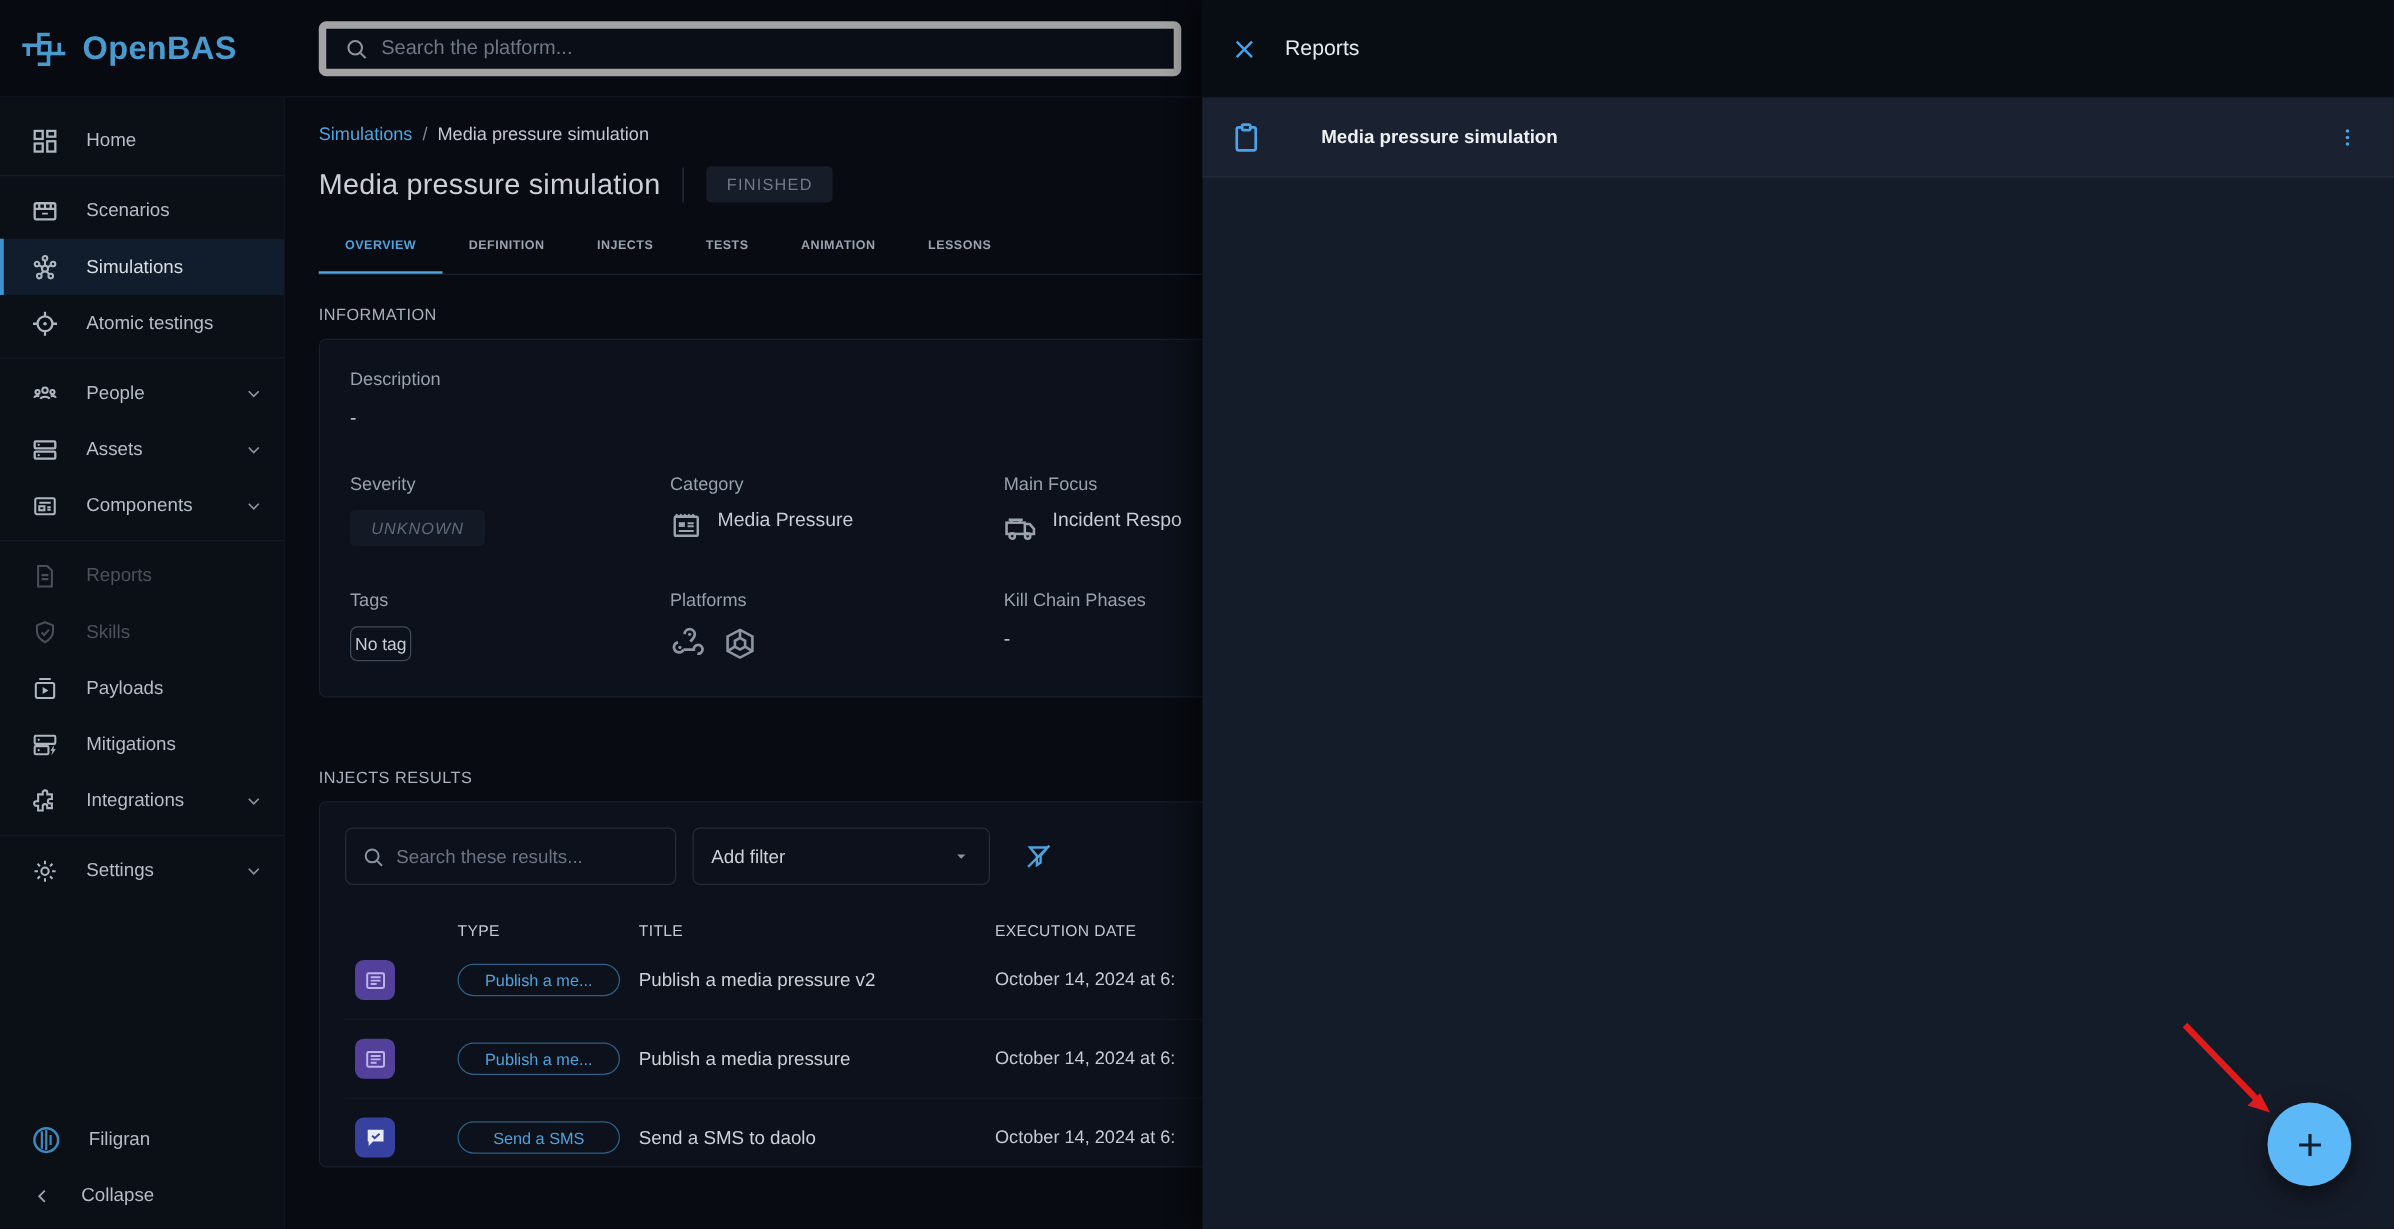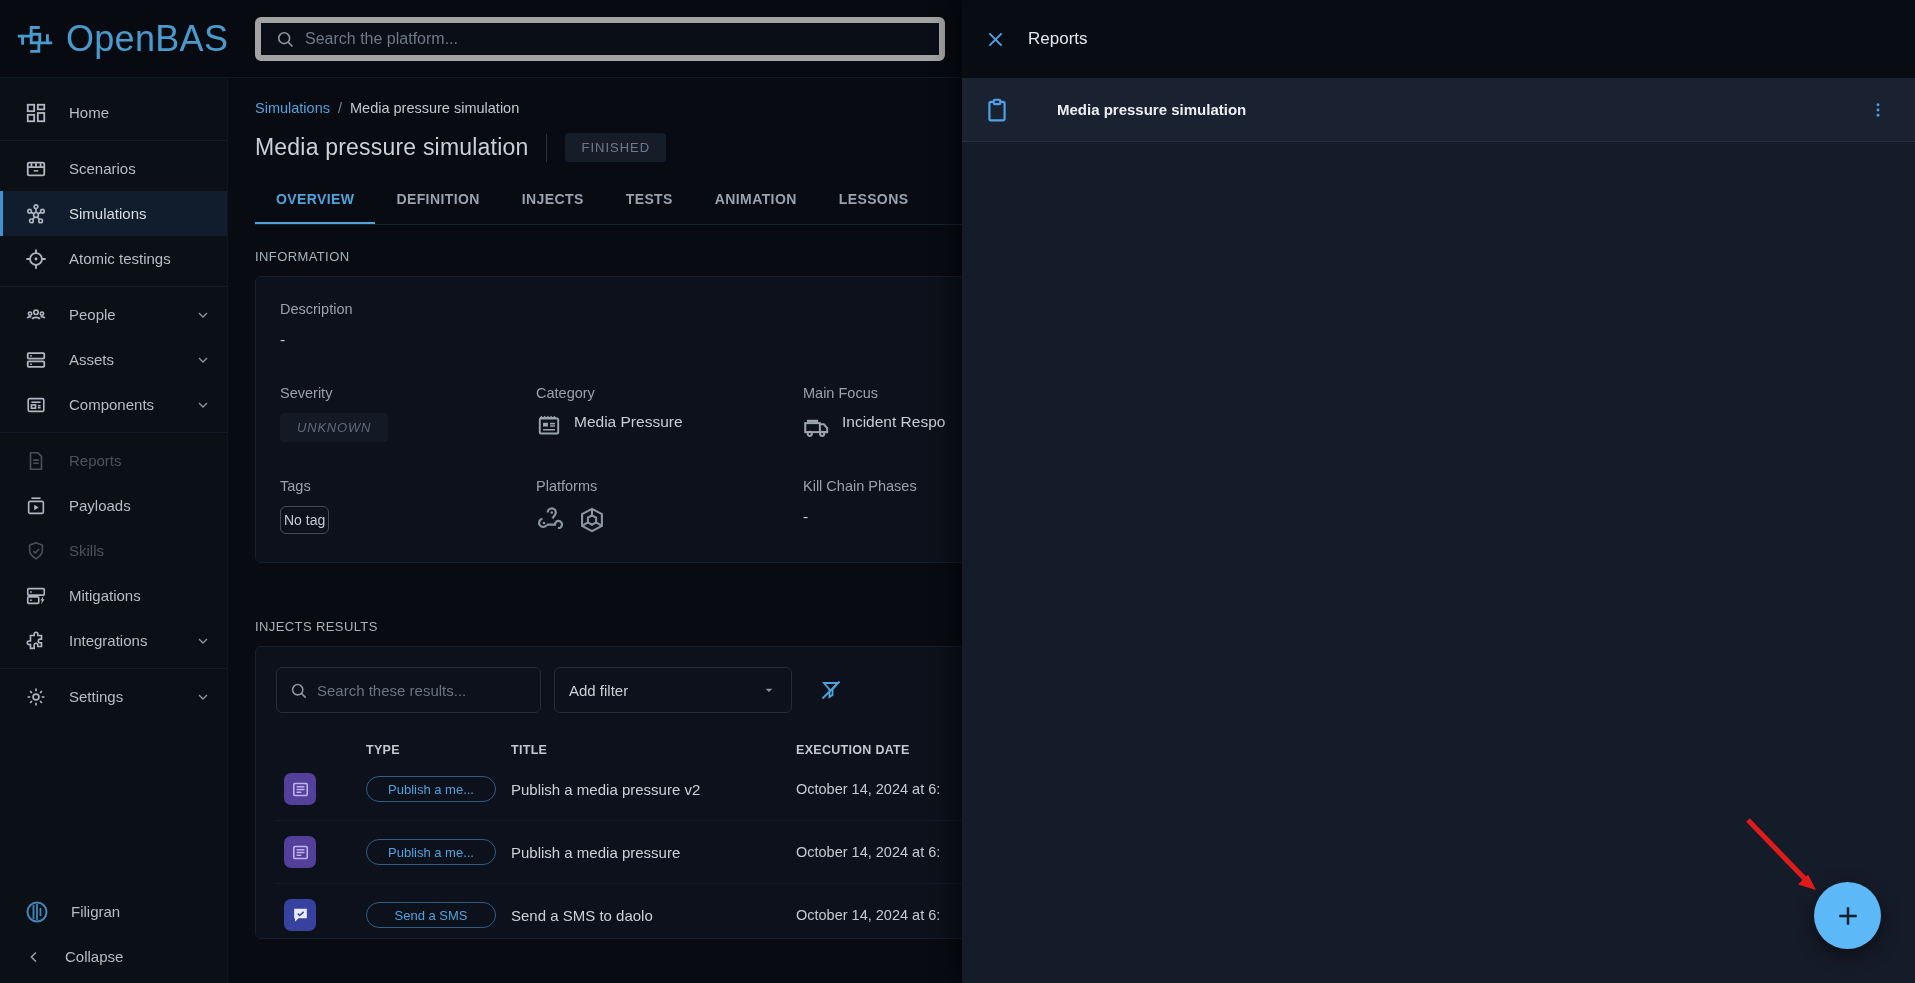--- a/index.html
+++ b/index.html
@@ -3,21 +3,21 @@
 <meta charset="utf-8">
 <style>
   * { margin:0; padding:0; box-sizing:border-box; }
   html,body { width:1915px; height:983px; overflow:hidden; background:#080b12;
     font-family:"Liberation Sans", sans-serif; color:#c7cdd5; }
 
   
   .topbar { position:absolute; left:0; top:0; width:1915px; height:78px;
     background:#070a11; border-bottom:1px solid #121826; display:flex; align-items:center; z-index:5; }
   .brand { width:228px; display:flex; align-items:center; gap:10px; padding-left:14px; }
-  .brand-text { font-size:36px; color:#4a9bcd; letter-spacing:.3px; }
+  .brand-text { font-size:26px; color:#4a9bcd; letter-spacing:.3px;font-weight:bold; }
   .global-search { margin-left:27px; width:690px; height:44px; border:6px solid #a3a3a3;
     border-radius:6px; background:#0a0e16; display:flex; align-items:center; padding:0 14px; gap:10px; }
   .global-search input { flex:1; background:transparent; border:none; outline:none;
     color:#c7cdd5; font-size:16px; font-family:inherit; }
   .global-search input::placeholder { color:#6e7886; }
 
   
   .sidebar { position:absolute; left:0; top:78px; bottom:0; width:228px;
     background:#0b0f16; border-right:1px solid #10161f; padding-top:12px; z-index:4; }
   .side-item { height:45px; display:flex; align-items:center; padding-left:25px; gap:22px;
@@ -38,21 +38,21 @@
   .breadcrumb { margin-top:22px; font-size:14.5px; display:flex; gap:8px; align-items:center; }
   .bc-link { color:#4fa3dd; cursor:pointer; }
   .bc-sep { color:#7d8694; }
   .bc-cur { color:#c2c8d0; }
   .title-row { margin-top:17px; display:flex; align-items:center; gap:18px; }
   .page-title { font-size:23px; font-weight:500; color:#ccd1d8; letter-spacing:.2px; }
   .title-div { width:1px; height:28px; background:#2a3240; }
   .status-badge { background:#161d29; color:#6f7a8a; font-size:13px; letter-spacing:1px;
     border-radius:4px; padding:7px 16px; }
   .tabs { margin-top:14px; display:flex; border-bottom:1px solid #1a2230; width:907px; }
-  .tab { padding:15px 21px; font-size:14px; letter-spacing:.4px; color:#99a2ae; font-weight:bold; cursor:pointer; }
+  .tab { padding:15px 21px; font-size:10px; letter-spacing:.4px; color:#99a2ae; font-weight:bold; cursor:pointer; }
   .tab.active { color:#4fa3dd; border-bottom:2px solid #4fa3dd; }
   .section-label { margin-top:24px; font-size:13px; color:#a9b1bc; letter-spacing:.4px; }
   .card { margin-top:12px; width:900px; background:#0c111b; border:1px solid #171f2c; border-radius:6px; }
   .card-info { padding:24px 24px 28px 24px; }
   .info-grid { display:grid; grid-template-columns:256px 267px 320px; }
   .f-label { font-size:14.5px; color:#98a1ad; }
   .f-value { margin-top:14px; font-size:15.5px; color:#c7cdd5; }
   .blk { margin-bottom:36px; }
   .sev-badge { display:inline-block; background:#141a25; color:#5e6a79; font-style:italic;
     font-size:13px; letter-spacing:.8px; border-radius:4px; padding:7px 17px; margin-top:12px; }
@@ -67,21 +67,21 @@
   .toolbar { display:flex; align-items:center; gap:13px; }
   .search-box { width:265px; height:46px; border:1px solid #242c3a; border-radius:6px;
     display:flex; align-items:center; padding:0 12px; gap:9px; color:#8b95a1; }
   .search-box input { flex:1; min-width:0; background:transparent; border:none; outline:none;
     color:#c7cdd5; font-size:15px; font-family:inherit; }
   .search-box input::placeholder { color:#6b7482; }
   .filter-box { width:238px; height:46px; border:1px solid #242c3a; border-radius:6px;
     display:flex; align-items:center; justify-content:space-between; padding:0 14px; cursor:pointer; }
   .filter-box .lbl { font-size:15px; color:#cdd2d9; }
   .filter-off { margin-left:14px; color:#4fa3dd; cursor:pointer; }
-  .thead { display:flex; margin-top:30px; font-size:12.5px; font-weight:bold; color:#c3c9d1; letter-spacing:.3px; }
+  .thead { display:flex; margin-top:30px; font-size:12.5px; font-weight:normal; color:#c3c9d1; letter-spacing:.3px; }
   .col-sp { width:90px; } .col-type { width:145px; } .col-title { width:285px; } .col-date { flex:1; }
   .trow { display:flex; align-items:center; height:63px; border-top:1px solid transparent; cursor:pointer; }
   .trow + .trow { border-top:1px solid #141b26; }
   .cell-icon { width:90px; padding-left:8px; }
   .type-sq { width:32px; height:32px; border-radius:7px; display:flex; align-items:center; justify-content:center; }
   .type-media { background:#53409a; color:#c3b2ee; }
   .type-sms  { background:#3742a0; color:#e8ebf8; }
   .cell-type { width:145px; }
   .type-chip { width:130px; height:26px; border:1px solid #2e5f86; border-radius:14px; color:#4fa3dd;
     font-size:13px; display:flex; align-items:center; justify-content:center; overflow:hidden; white-space:nowrap; }
@@ -229,38 +229,38 @@
   <div class="side-div"></div>
   <div class="side-item disabled">
     <span class="icon">
       <svg width="22" height="22" viewBox="0 0 24 24" fill="none" stroke="currentColor" stroke-width="1.8">
         <path d="M6 3 h8 l4 4 v14 H6 z"></path>
           <path d="M9 11 h6 M9 14.5 h6"></path>
       </svg>
       </span>
     <span class="lbl">Reports</span>
   </div>
+  <div class="side-item disabled">
+    <span class="icon">
+      <svg width="22" height="22" viewBox="0 0 24 24" fill="none" stroke="currentColor" stroke-width="1.8">
+        <path d="M12 3 l7 2.8 v5.2 c0 4.2-3 7.4-7 9.5 c-4-2.1-7-5.3-7-9.5 V5.8 z"></path>
+        <polyline points="9,12 11.2,14.2 15.5,9.5"></polyline>
+      </svg>
+      </span>
+    <span class="lbl">Skills</span>
+  </div>
   <div class="side-item">
     <span class="icon">
       <svg width="22" height="22" viewBox="0 0 24 24" fill="none" stroke="currentColor" stroke-width="1.8">
         <line x1="7" y1="3.5" x2="17" y2="3.5"></line>
           <rect x="4" y="7" width="16" height="13" rx="1.5"></rect>
         <polygon points="10,10.5 15,13.5 10,16.5" fill="currentColor" stroke="none"></polygon>
       </svg>
       </span>
     <span class="lbl">Payloads</span>
-  </div>
-  <div class="side-item disabled">
-    <span class="icon">
-      <svg width="22" height="22" viewBox="0 0 24 24" fill="none" stroke="currentColor" stroke-width="1.8">
-        <path d="M12 3 l7 2.8 v5.2 c0 4.2-3 7.4-7 9.5 c-4-2.1-7-5.3-7-9.5 V5.8 z"></path>
-        <polyline points="9,12 11.2,14.2 15.5,9.5"></polyline>
-      </svg>
-      </span>
-    <span class="lbl">Skills</span>
   </div>
   <div class="side-item">
     <span class="icon">
       <svg width="22" height="22" viewBox="0 0 24 24" fill="none" stroke="currentColor" stroke-width="1.8">
         <rect x="3" y="4" width="18" height="7" rx="1"></rect>
           <rect x="3" y="13" width="12" height="7" rx="1"></rect>
         <circle cx="6.5" cy="7.5" r="1" fill="currentColor" stroke="none"></circle>
         <circle cx="6.5" cy="16.5" r="1" fill="currentColor" stroke="none"></circle>
         <polygon points="20,12 16.8,17 18.6,17 17.4,21.2 21.4,15.6 19.4,15.6" fill="currentColor" stroke="none"></polygon>
       </svg>

